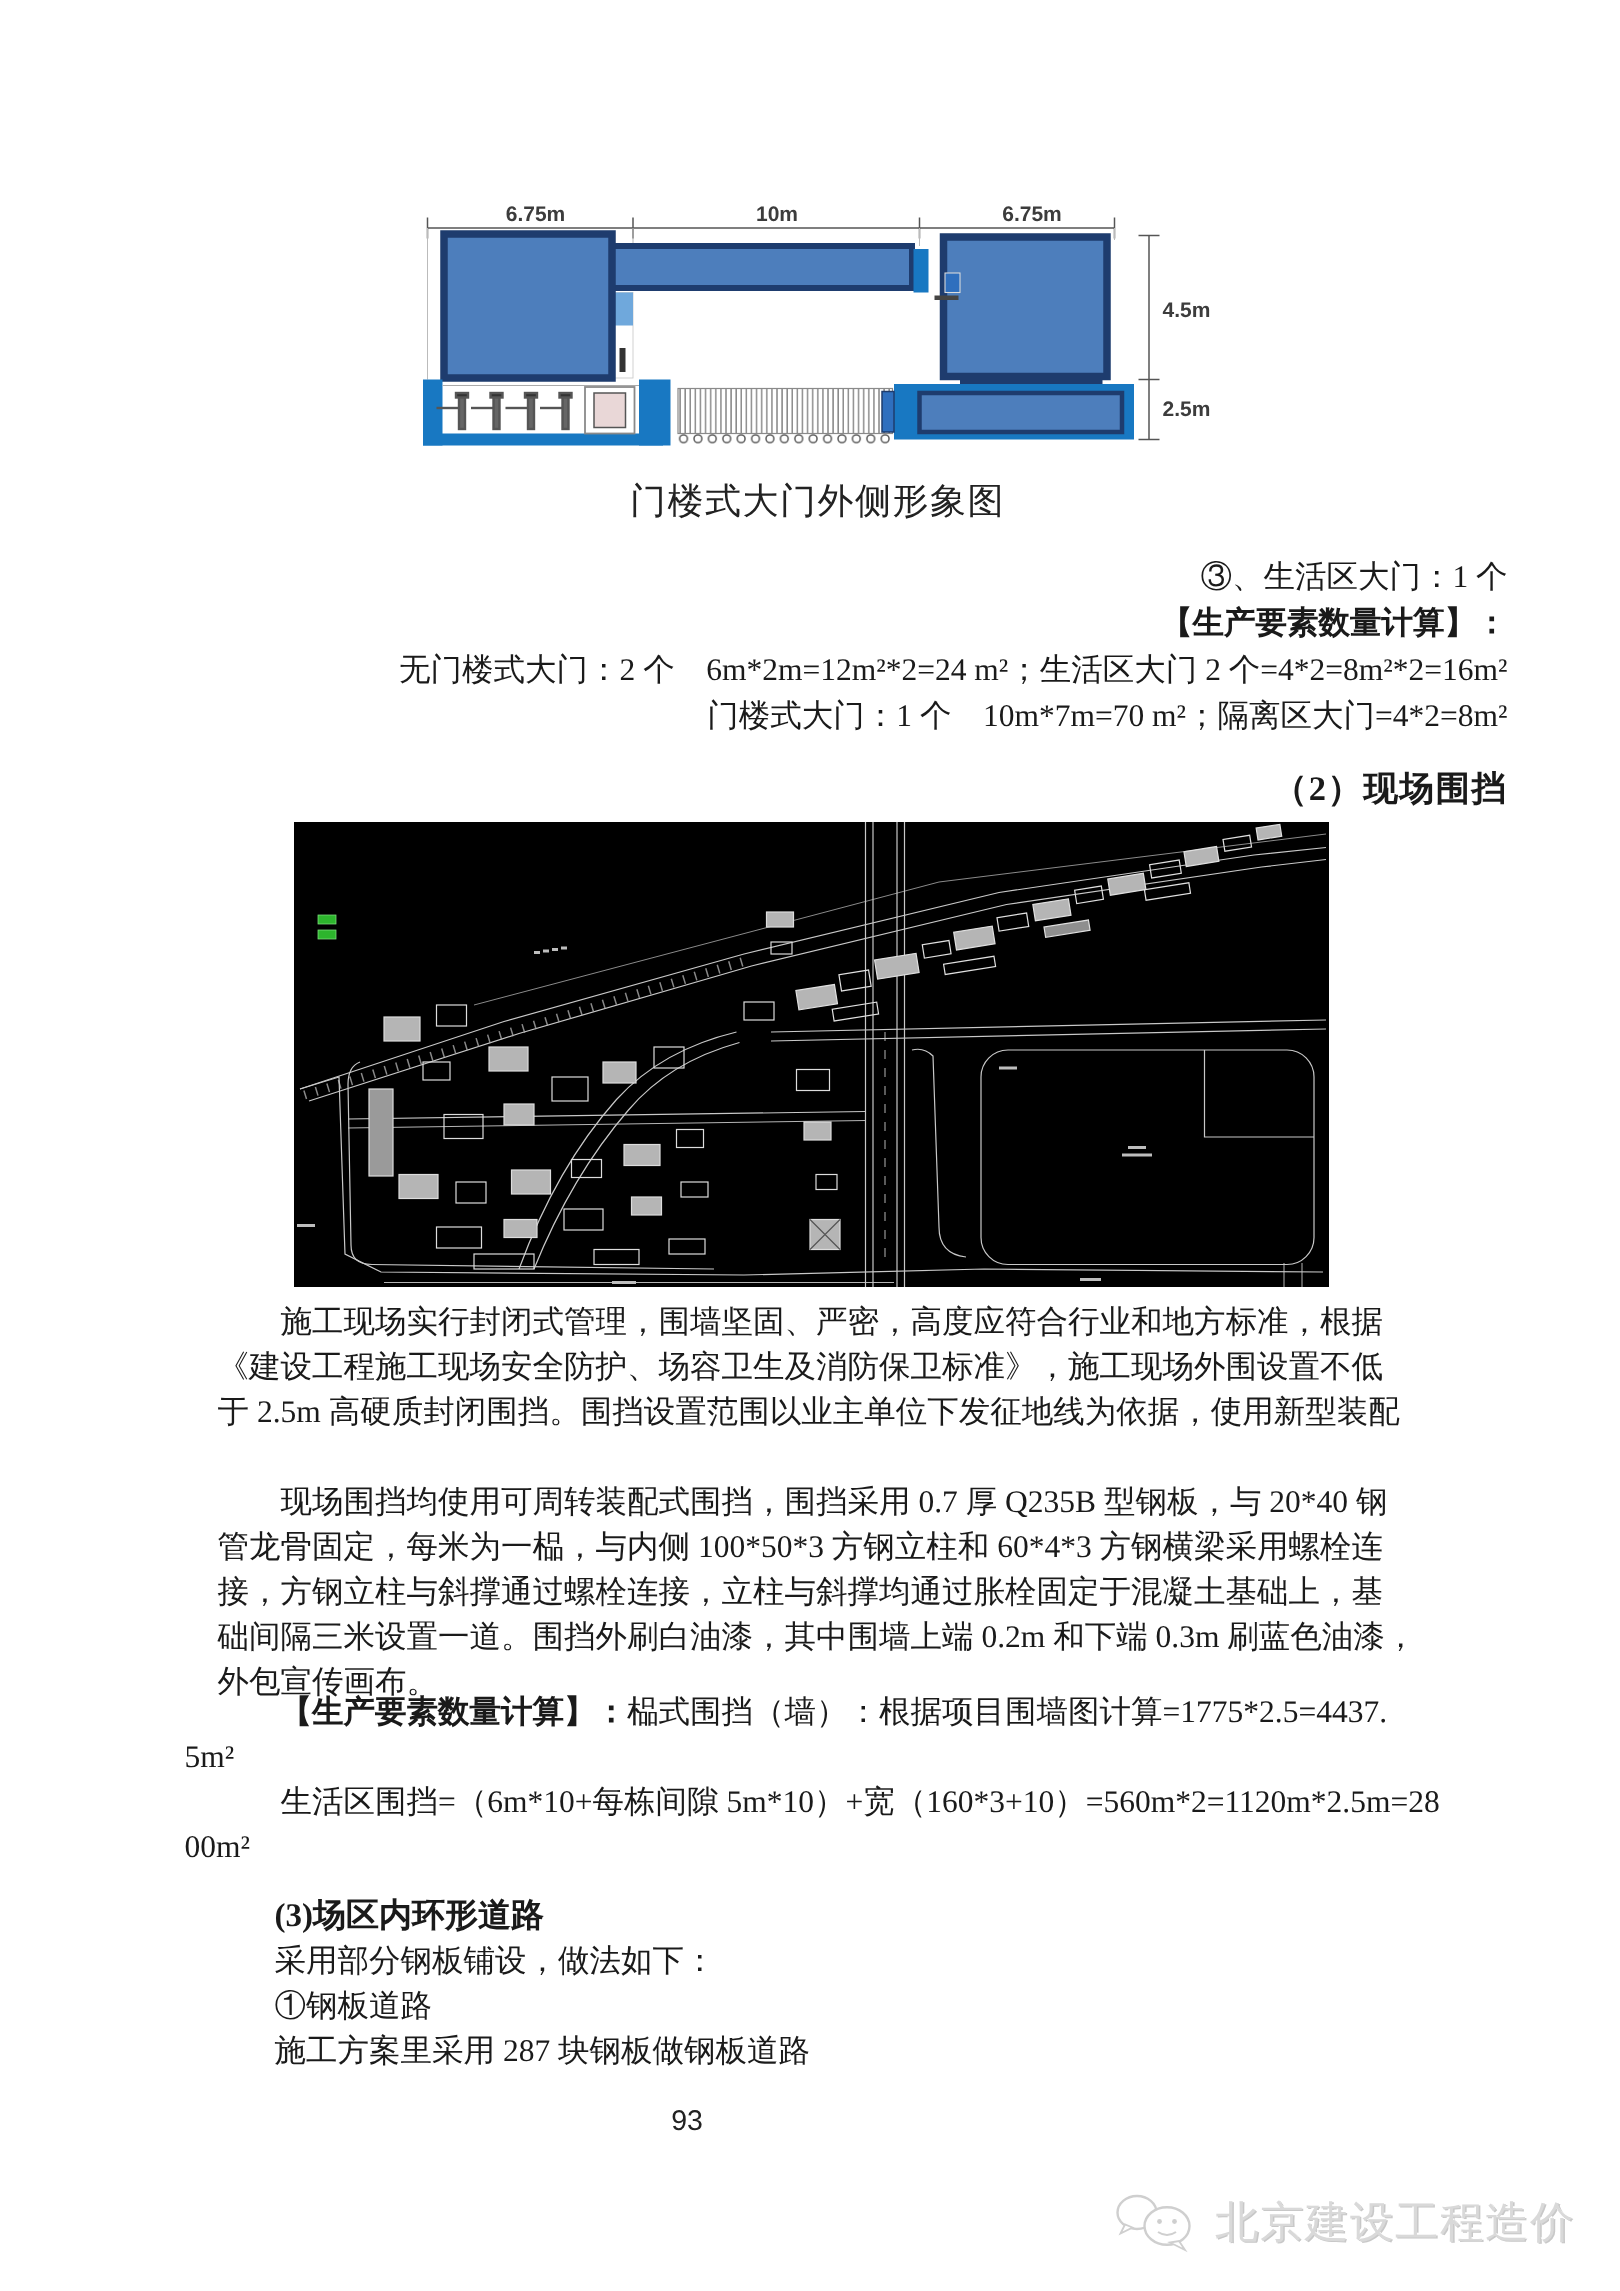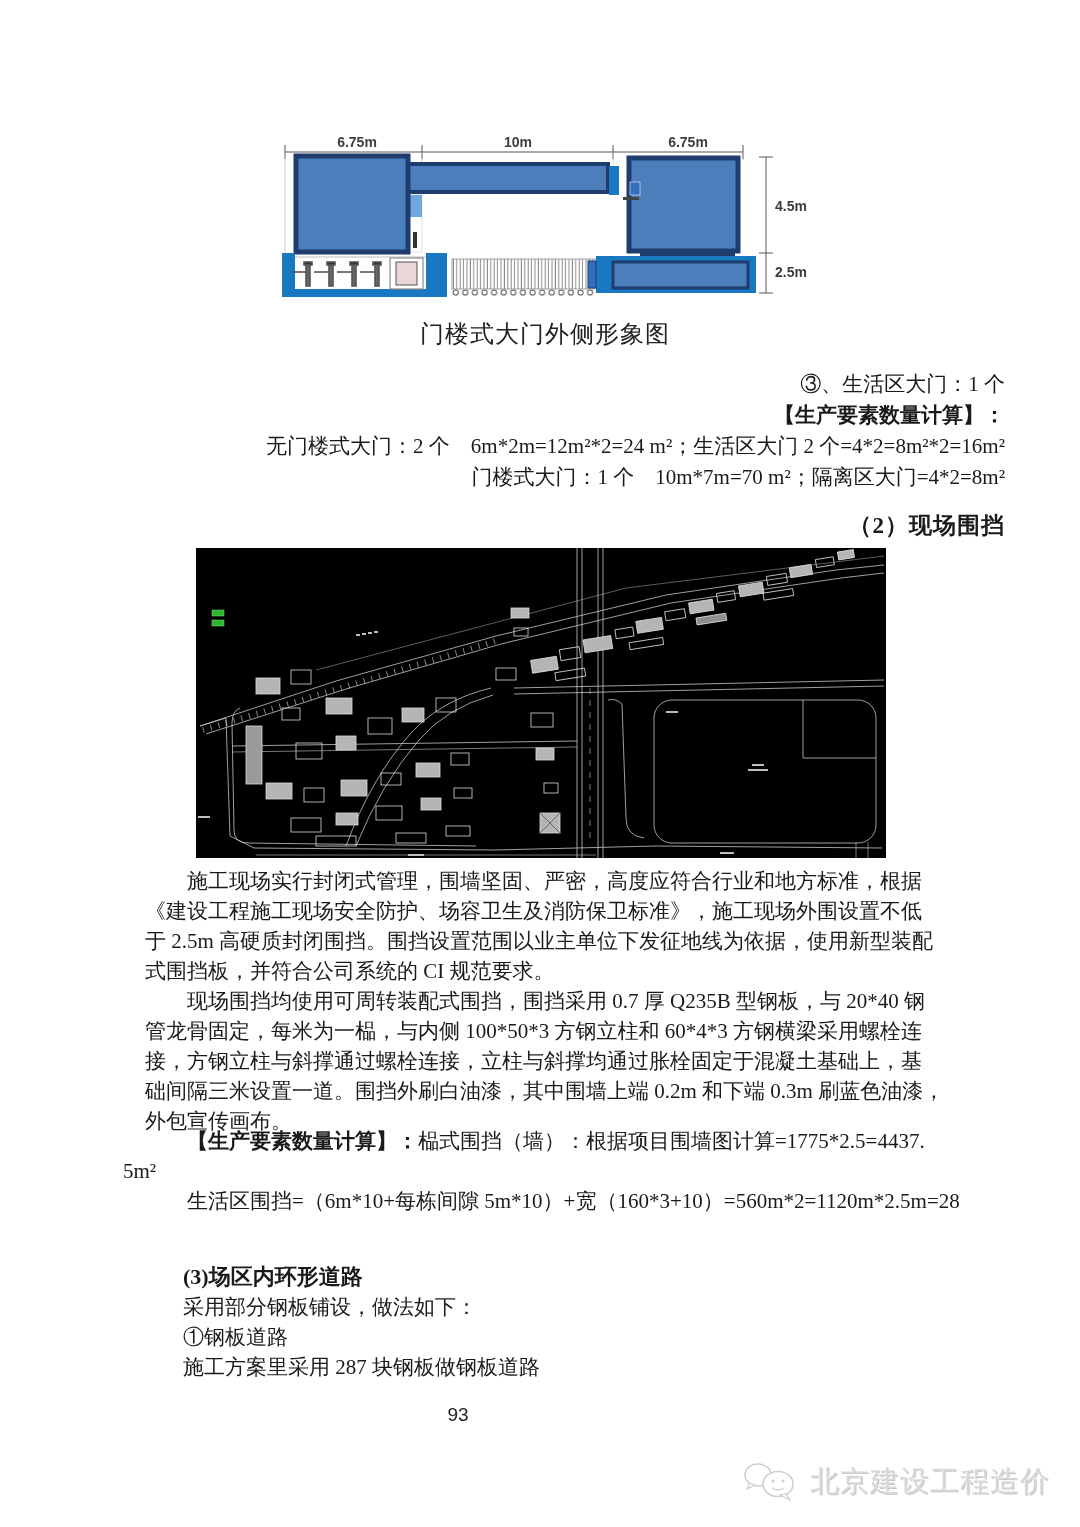--- a/index.html
+++ b/index.html
@@ -242,37 +242,37 @@
         <rect x="16" y="62" width="12" height="6" fill="#2db52d" stroke="#7fe07f" stroke-width="0.5"></rect>
         <rect x="16" y="72" width="12" height="6" fill="#2db52d" stroke="#7fe07f" stroke-width="0.5"></rect>
       </g>
     </svg>
   </div>
 
   <div class="text-col" style="top:866px;">
     <div class="line ind2">施工现场实行封闭式管理，围墙坚固、严密，高度应符合行业和地方标准，根据</div>
     <div class="line">《建设工程施工现场安全防护、场容卫生及消防保卫标准》，施工现场外围设置不低</div>
     <div class="line">于 2.5m 高硬质封闭围挡。围挡设置范围以业主单位下发征地线为依据，使用新型装配</div>
-    <div class="line">式围挡板，并符合公司系统的 CI 规范要求。</div>
   </div>
 
   <div class="text-col" style="top:986px;">
     <div class="line ind2">现场围挡均使用可周转装配式围挡，围挡采用 0.7 厚 Q235B 型钢板，与 20*40 钢</div>
     <div class="line">管龙骨固定，每米为一榀，与内侧 100*50*3 方钢立柱和 60*4*3 方钢横梁采用螺栓连</div>
     <div class="line">接，方钢立柱与斜撑通过螺栓连接，立柱与斜撑均通过胀栓固定于混凝土基础上，基</div>
     <div class="line">础间隔三米设置一道。围挡外刷白油漆，其中围墙上端 0.2m 和下端 0.3m 刷蓝色油漆，</div>
     <div class="line">外包宣传画布。</div>
   </div>
 
   <div class="text-col" style="top:1126px;">
     <div class="line ind2">
       <span class="bold">【生产要素数量计算】：</span><span>榀式围挡（墙）：根据项目围墙图计算=1775*2.5=4437.</span>
     </div>
     <div class="line hang">5m²</div>
     <div class="line ind2">生活区围挡=（6m*10+每栋间隙 5m*10）+宽（160*3+10）=560m*2=1120m*2.5m=28</div>
+    <div class="line hang">00m²</div>
   </div>
 
   <div class="text-col" style="top:1262px;">
     <div class="line h3 ind-list2">(3)场区内环形道路</div>
     <div class="line ind-list2">采用部分钢板铺设，做法如下：</div>
     <div class="line ind-list2">①钢板道路</div>
     <div class="line ind-list2">施工方案里采用 287 块钢板做钢板道路</div>
   </div>
 
   <div class="pageno">93</div>

